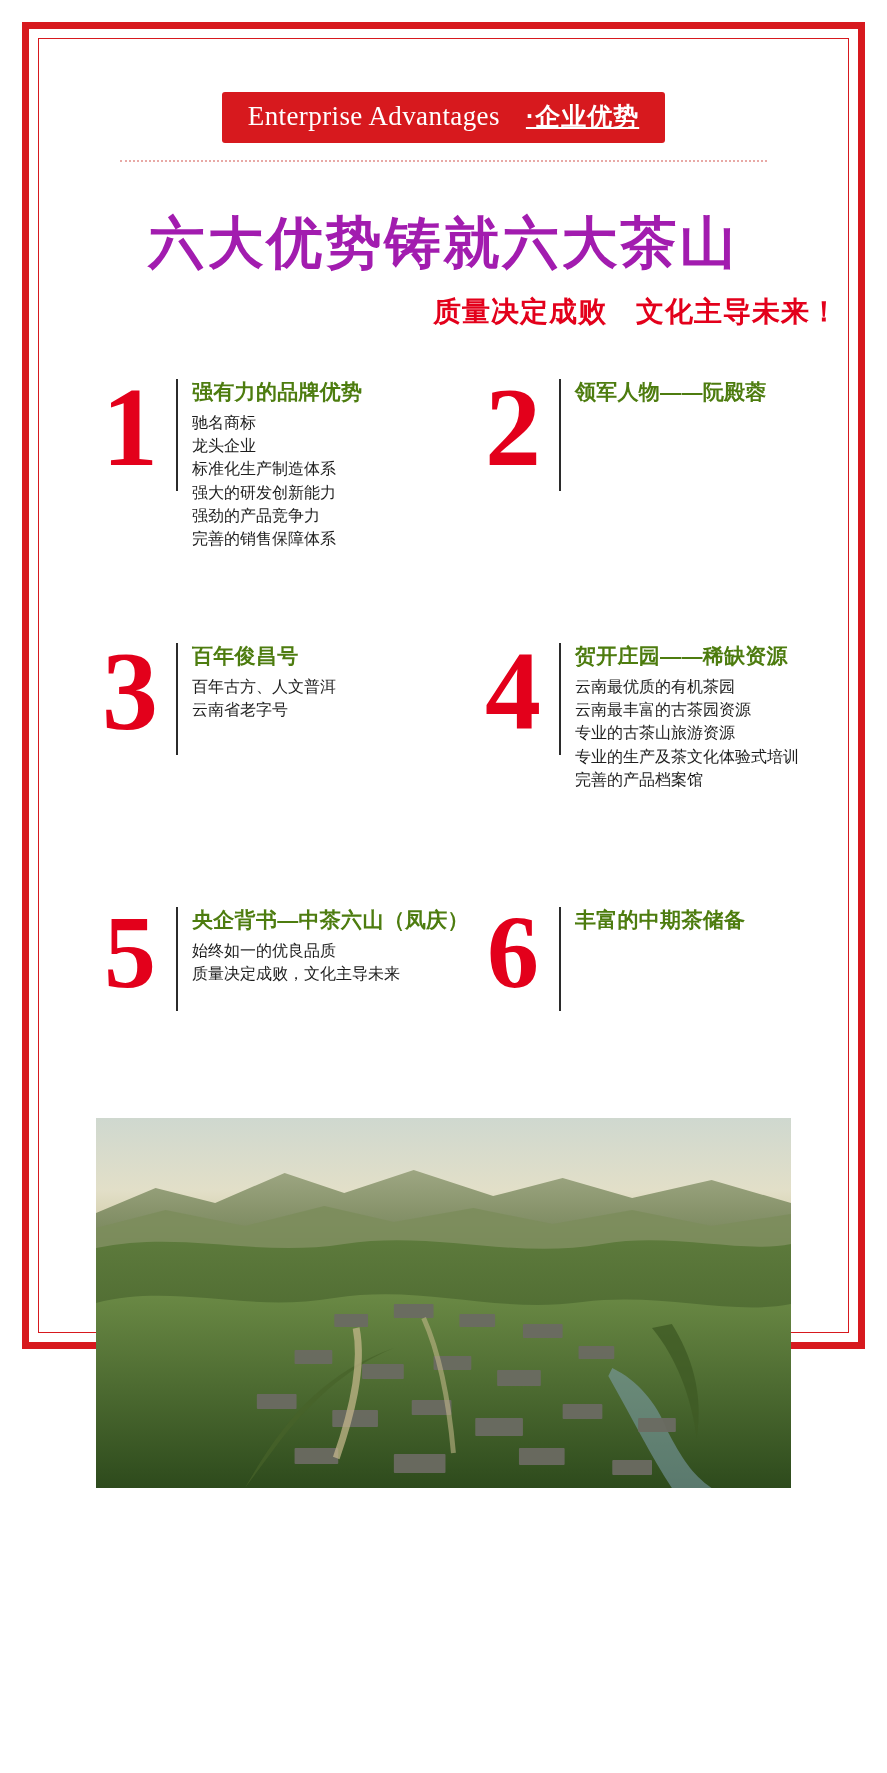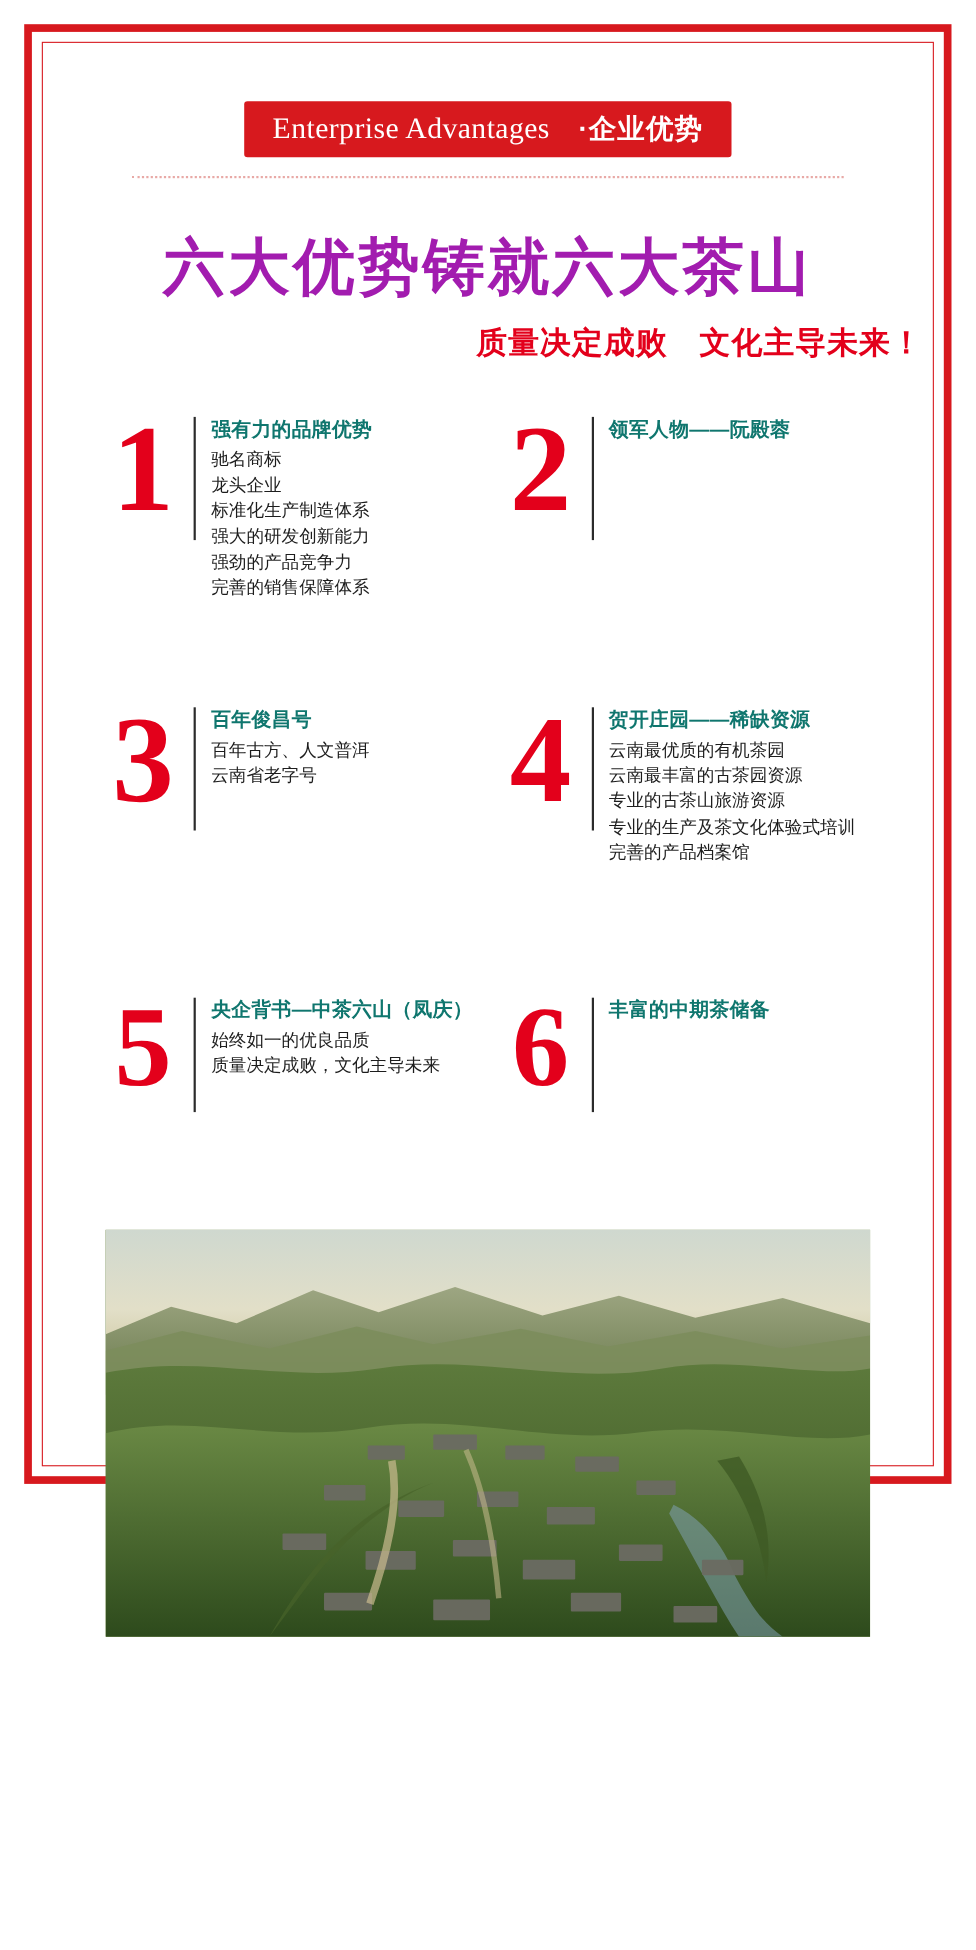--- a/index.html
+++ b/index.html
@@ -68,20 +68,21 @@
   .banner-en {
     font-family: "Liberation Serif", serif;
     font-size: 27px;
     letter-spacing: 0.4px;
   }
   .banner-cn {
     font-family: "Liberation Sans", sans-serif;
     font-size: 25px;
     font-weight: bold;
     letter-spacing: 1px;
+    text-decoration: underline;
   }
   .dotted-rule {
     position: absolute;
     left: 72px;
     right: 72px;
     top: 112px;
     border-top: 2px dotted #e8a9a6;
   }
   
   .main-title {
@@ -143,23 +144,23 @@
     background: #2b2b2b;
     align-self: stretch;
     height: 112px;
     margin-right: 14px;
     margin-top: 3px;
   }
   .texts {
     padding-top: 2px;
   }
   .adv-title {
-    color: #0f766e;
-    font-weight: bold;
-    font-size: 18px;
+    color: #4d7c0f;
+    font-weight: bold;
+    font-size: 21px;
     margin-bottom: 5px;
     letter-spacing: 0.3px;
     white-space: nowrap;
   }
   .adv-list {
     list-style: none;
     margin: 0;
     padding: 0;
   }
   .adv-list li {

